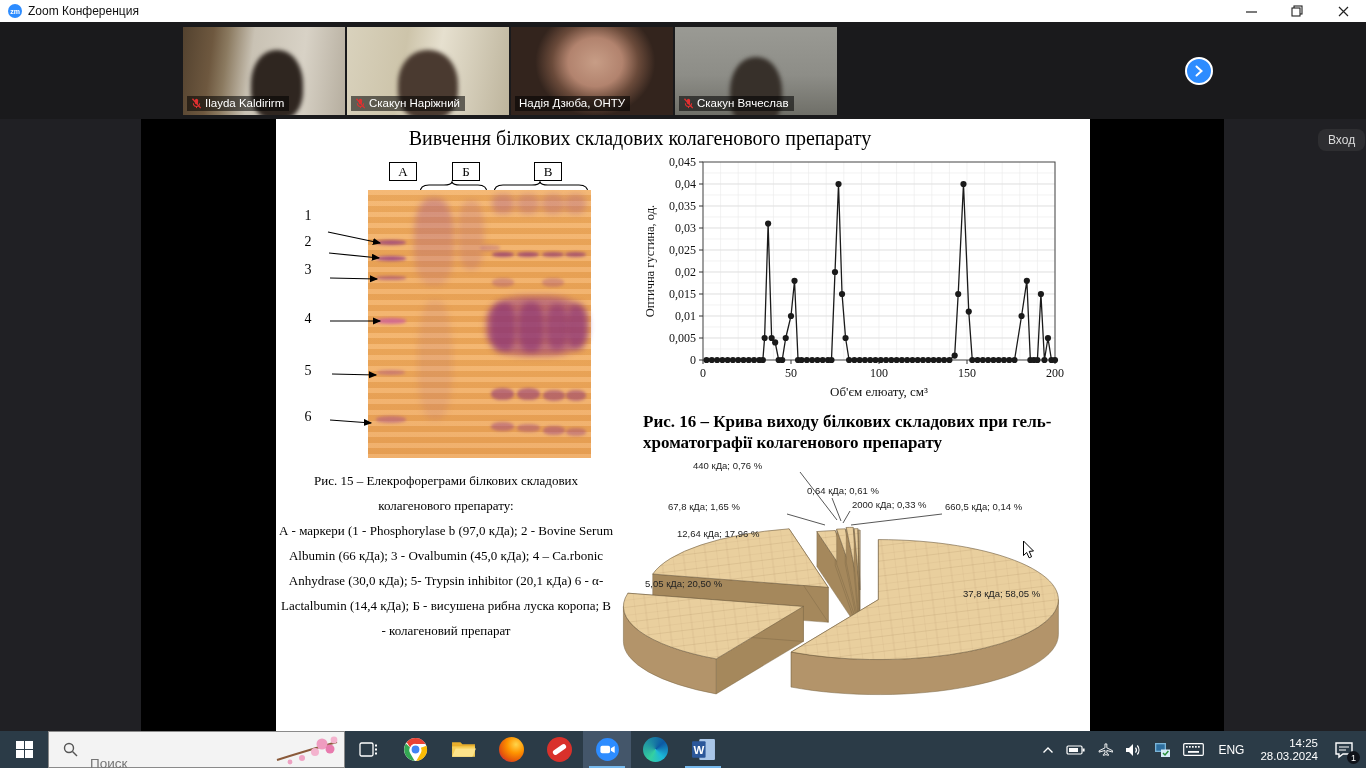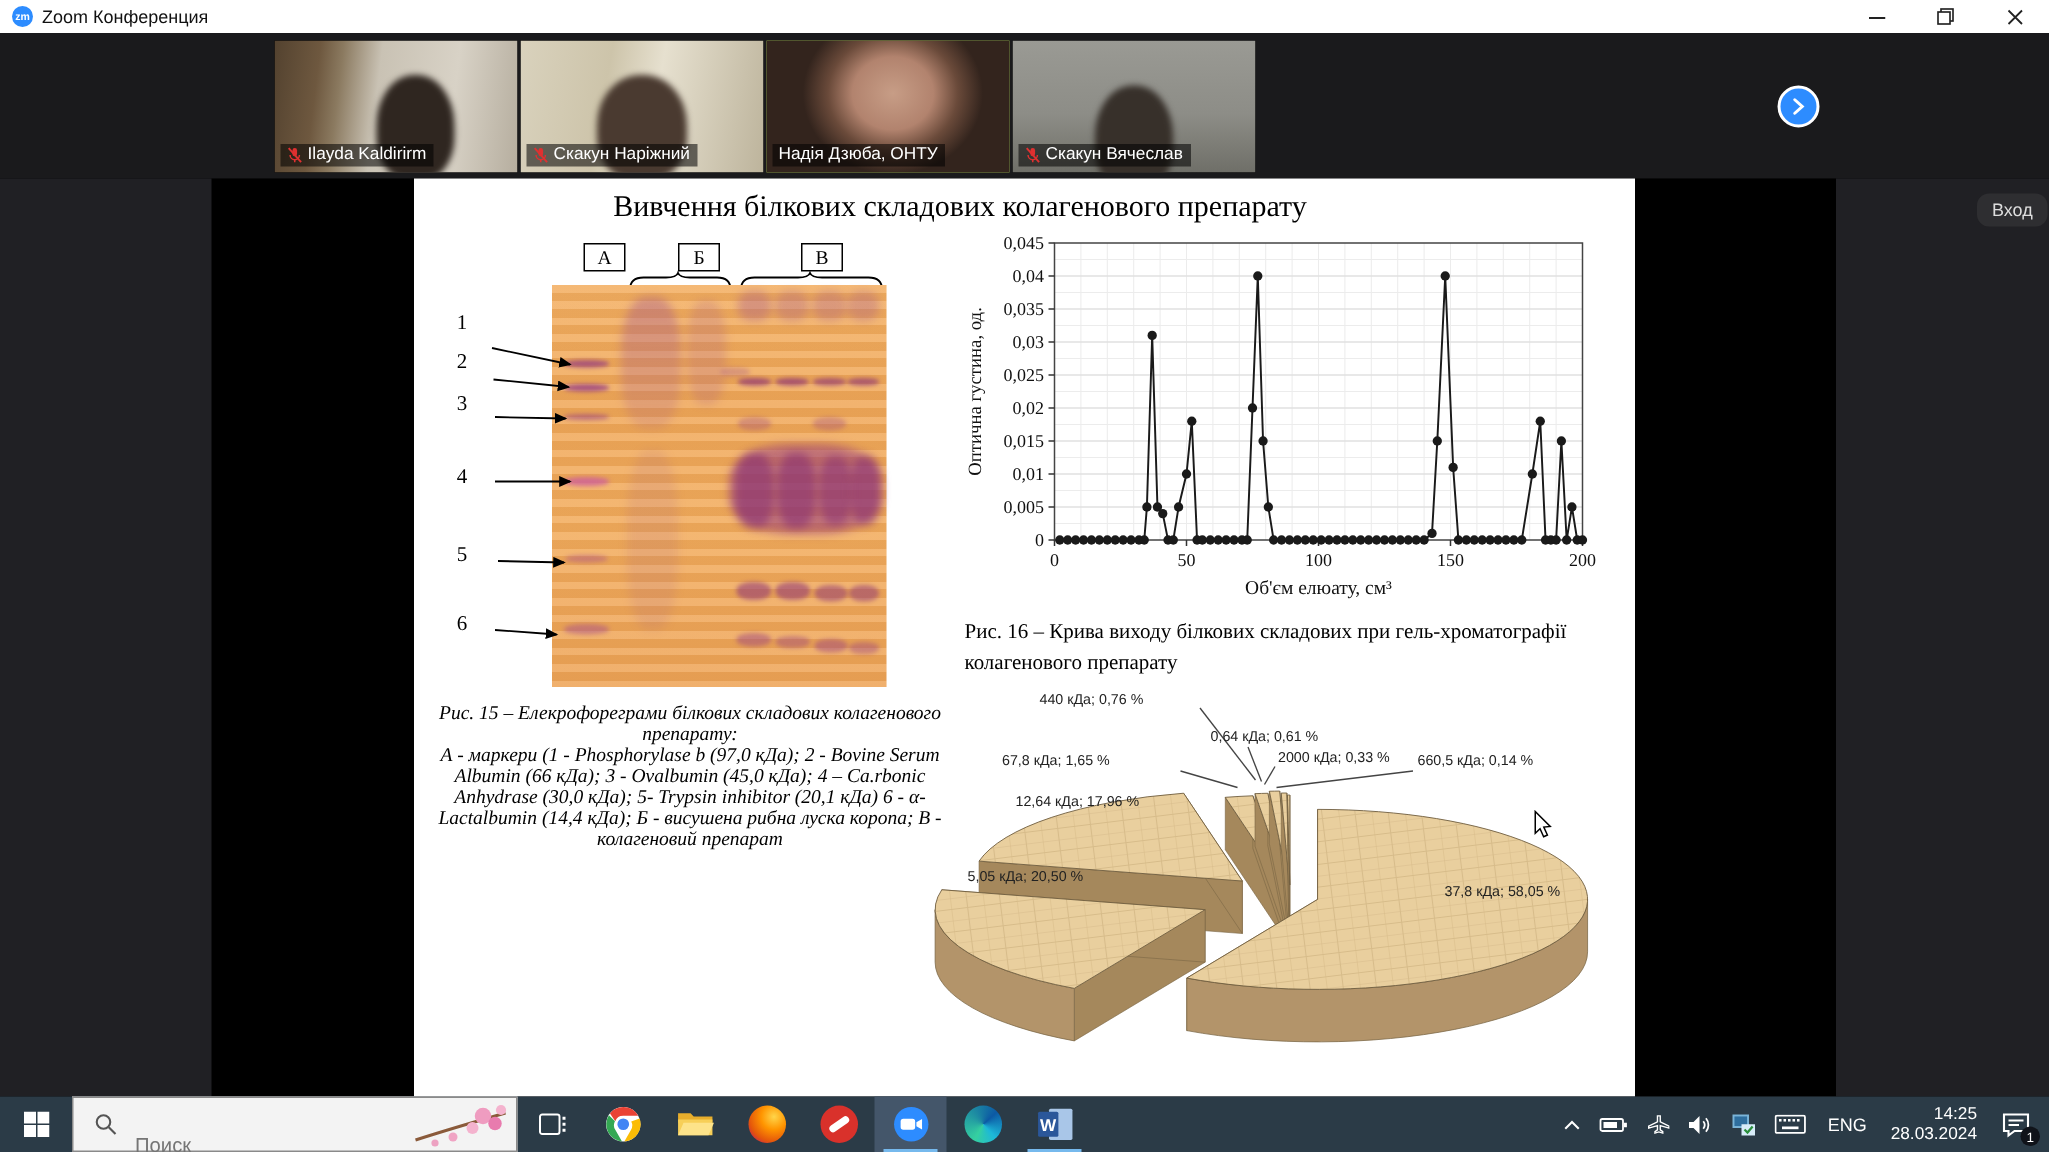--- a/index.html
+++ b/index.html
@@ -12,21 +12,21 @@
   .zm-badge{width:14px;height:14px;border-radius:50%;background:#2d8cff;color:#fff;
             font-size:7px;font-weight:bold;display:flex;align-items:center;justify-content:center;
             margin-left:8px;}
   #win-title{font-size:12px;color:#111;margin-left:6px;}
   #win-controls{position:absolute;right:0;top:0;height:22px;display:flex;}
   .wctl{width:46px;height:22px;display:flex;align-items:center;justify-content:center;color:#222;
         font-size:11px;cursor:default;}
   
   #strip{position:absolute;left:0;top:22px;width:1366px;height:97px;background:#1a1a1c;}
   #tiles{position:absolute;left:183px;top:5px;height:88px;display:flex;gap:2px;}
-  .tile{position:relative;width:162px;height:88px;overflow:hidden;background:#000000;}
+  .tile{position:relative;width:162px;height:88px;overflow:hidden;background:#1d4ed8;}
   .tile.active{outline:2px solid #a9c25b;outline-offset:-2px;}
   .tile-bg{position:absolute;inset:0;}
   .tile-bg::after{content:"";position:absolute;left:50%;top:26%;width:52px;height:70px;
       border-radius:48% 48% 40% 40%;transform:translateX(-50%);filter:blur(2px);}
   .t0 .tile-bg{background:linear-gradient(97deg,#53422f 0%,#6e583f 18%,#8b7a60 27%,#c9c2b4 42%,#d8d2c6 72%,#b6ae9f 100%);}
   .t0 .tile-bg::after{background:#2f2620;left:58%;}
   .t1 .tile-bg{background:linear-gradient(100deg,#d9d2bd 0%,#cdc4aa 35%,#e6e0cf 55%,#bdb49c 100%);}
   .t1 .tile-bg::after{background:#4a3a30;width:60px;}
   .t2 .tile-bg{background:radial-gradient(ellipse 60px 54px at 52% 40%,#c79d86 0%,#b2836e 45%,#6a4a3a 72%,#33241d 100%);}
   .t2 .tile-bg::after{background:transparent;}
@@ -57,25 +57,25 @@
   #gel{position:absolute;left:92px;top:71px;width:223px;height:268px;
       background:linear-gradient(180deg,#f3ae60 0%,#f0a757 30%,#f2ab5b 60%,#eea355 100%);}
   #gel::before{content:"";position:absolute;inset:0;
       background:repeating-linear-gradient(180deg,rgba(255,255,255,.14) 0 5px,rgba(0,0,0,.04) 5px 11px);}
   .band{position:absolute;border-radius:45%;filter:blur(1.5px);}
   .blob{position:absolute;border-radius:40%;filter:blur(3px);}
   .lane-box{position:absolute;width:28px;height:19px;border:1.2px solid #000;background:#fff;
       text-align:center;font-size:13px;line-height:17px;}
   .marker-num{position:absolute;width:16px;text-align:center;font-size:14px;}
   #arrows,#braces{position:absolute;}
-  #cap15{position:absolute;left:16px;top:349px;width:336px;text-align:center;font-size:13px;
-      line-height:14px;font-style:italic;}
+  #cap15{position:absolute;left:2px;top:349px;width:336px;text-align:center;font-size:13px;
+      line-height:25px;}
   
   #linechart{position:absolute;left:364px;top:29px;}
-  #cap16{position:absolute;left:367px;top:292px;width:448px;font-size:14px;line-height:21px;}
+  #cap16{position:absolute;left:367px;top:292px;width:448px;font-size:17px;line-height:21px;font-weight:bold;}
   #piechart{position:absolute;left:339px;top:331px;}
   #cap17{position:absolute;left:364px;top:584px;width:455px;text-align:center;font-size:13.5px;}
   #cursor{position:absolute;left:746px;top:421px;}
   
   #taskbar{position:absolute;left:0;top:731px;width:1366px;height:37px;background:#2b3b47;
       display:flex;align-items:stretch;}
   #start{width:48px;display:flex;align-items:center;justify-content:center;}
   #searchbox{width:297px;background:#f3f3f3;border:1px solid #8a8a8a;display:flex;
       align-items:center;position:relative;}
   #searchbox input{border:none;outline:none;background:transparent;font-size:13.5px;color:#444;

